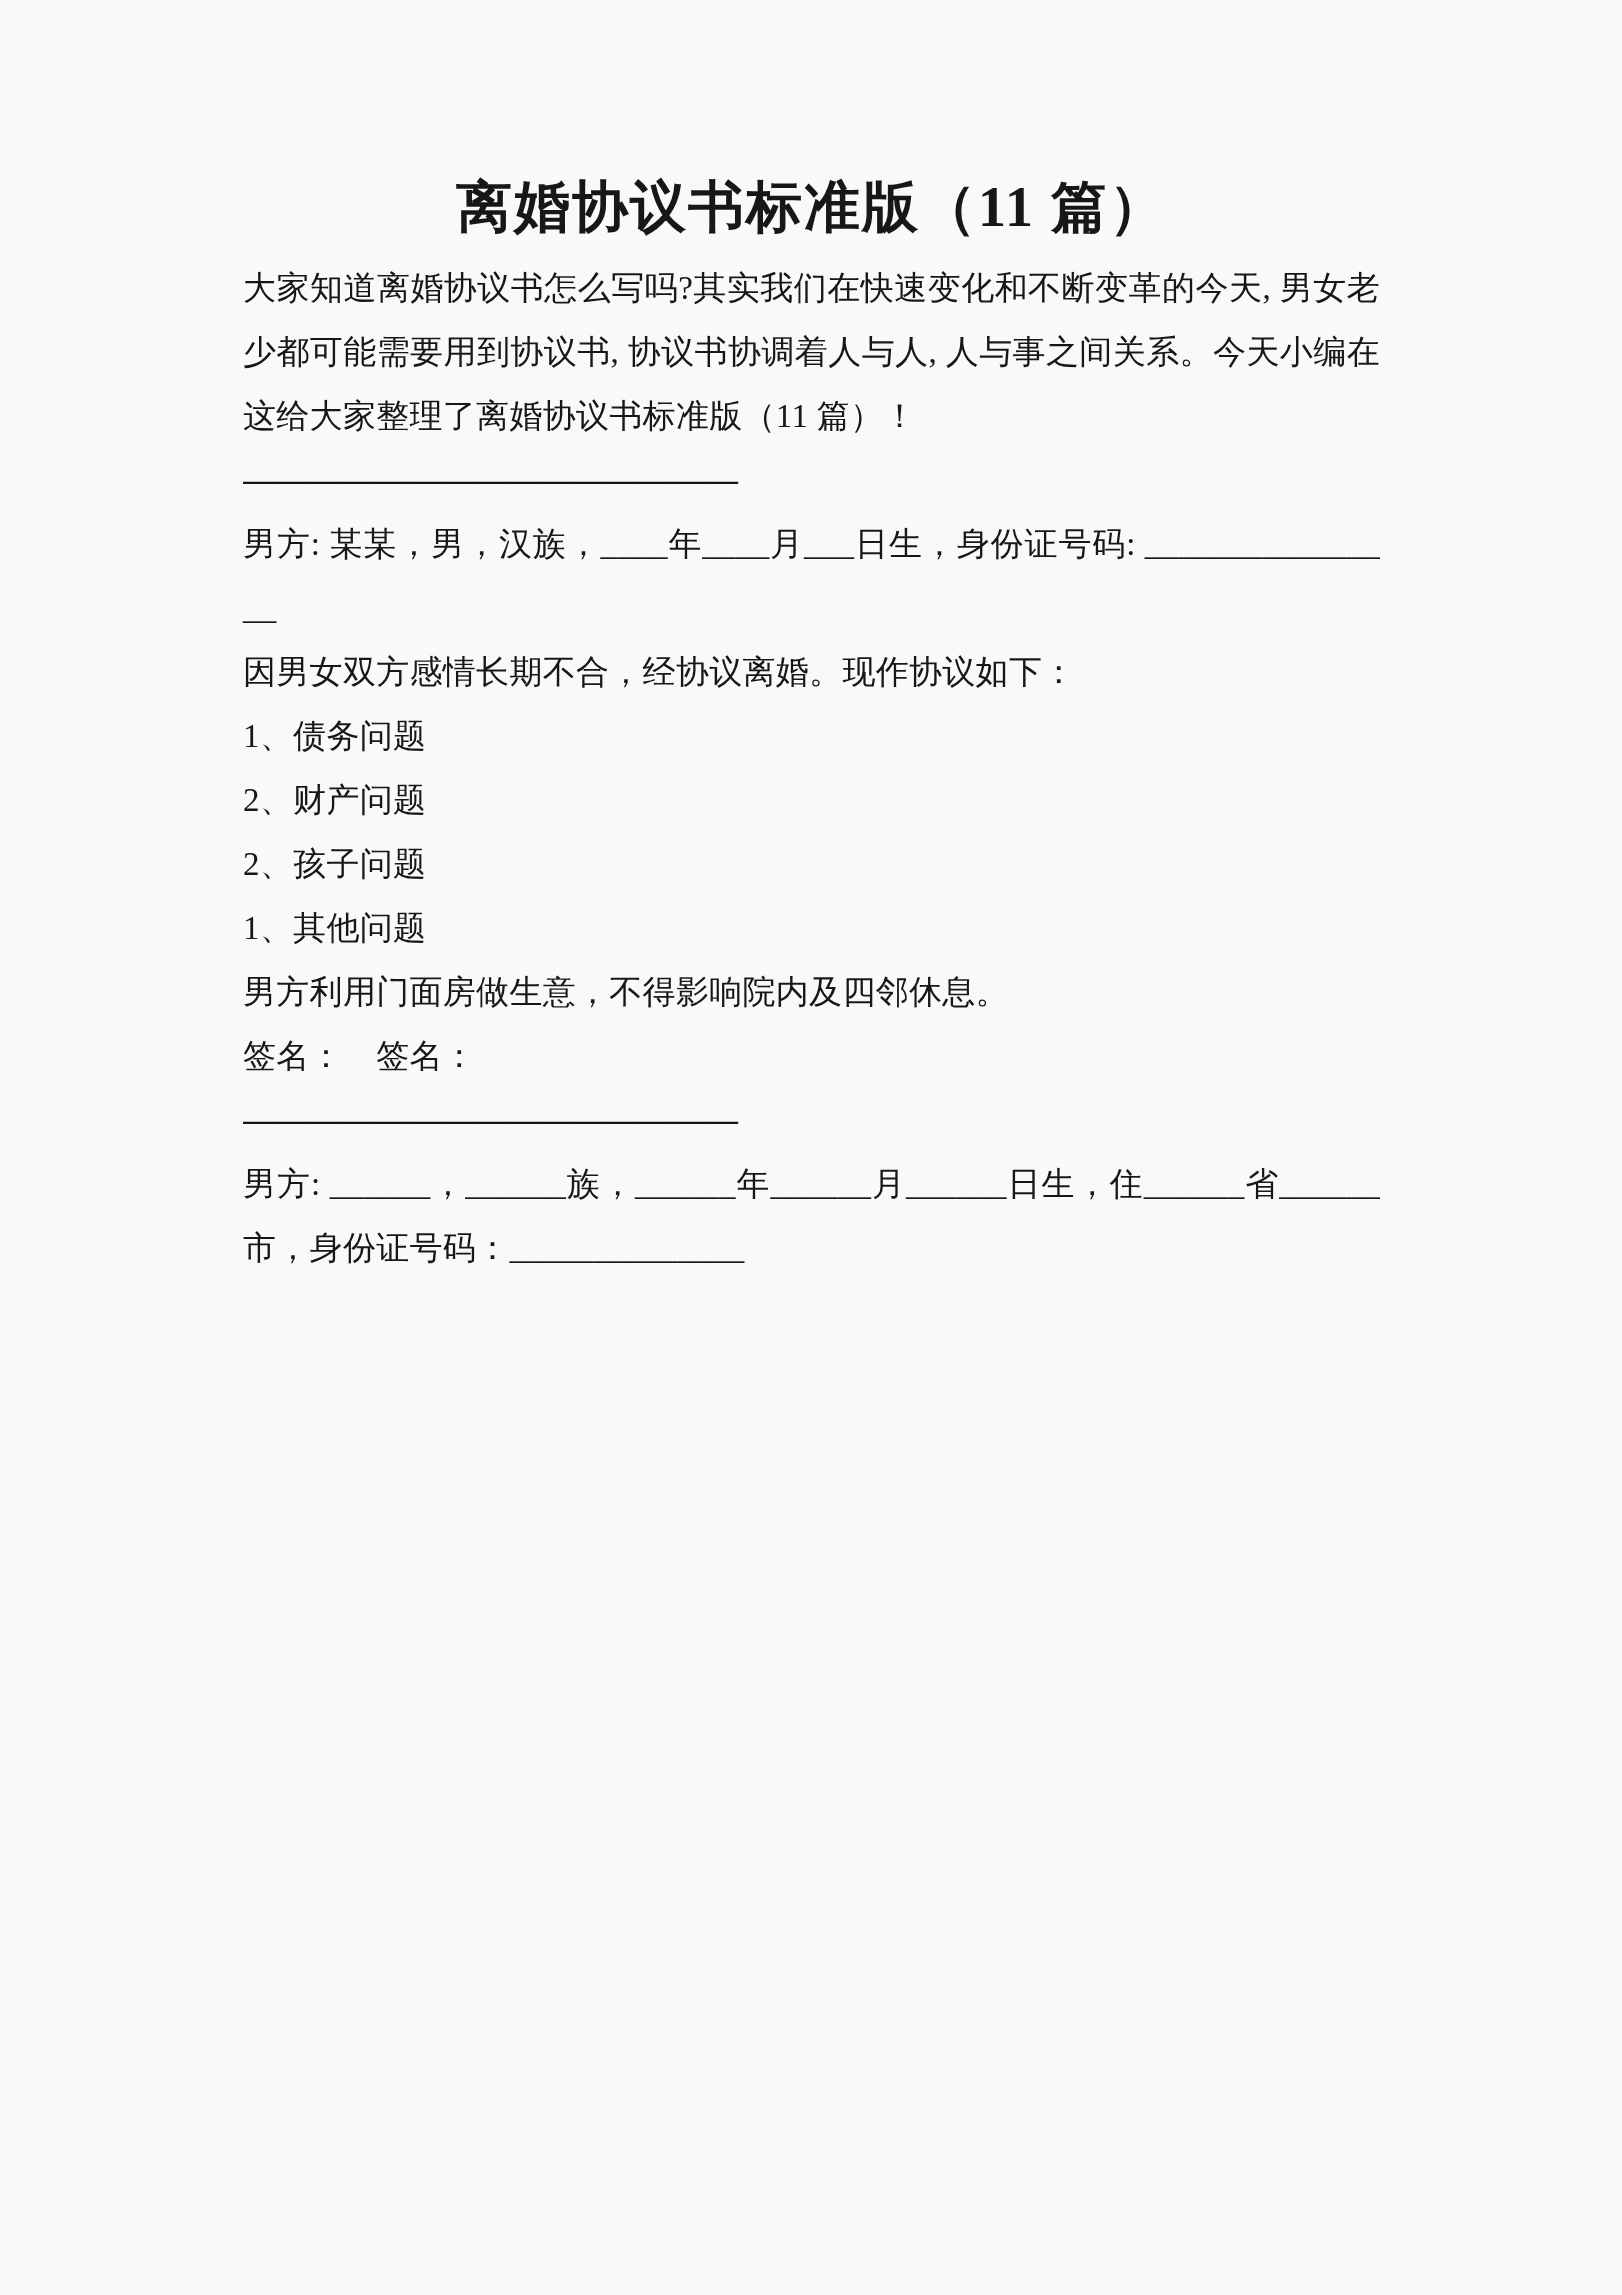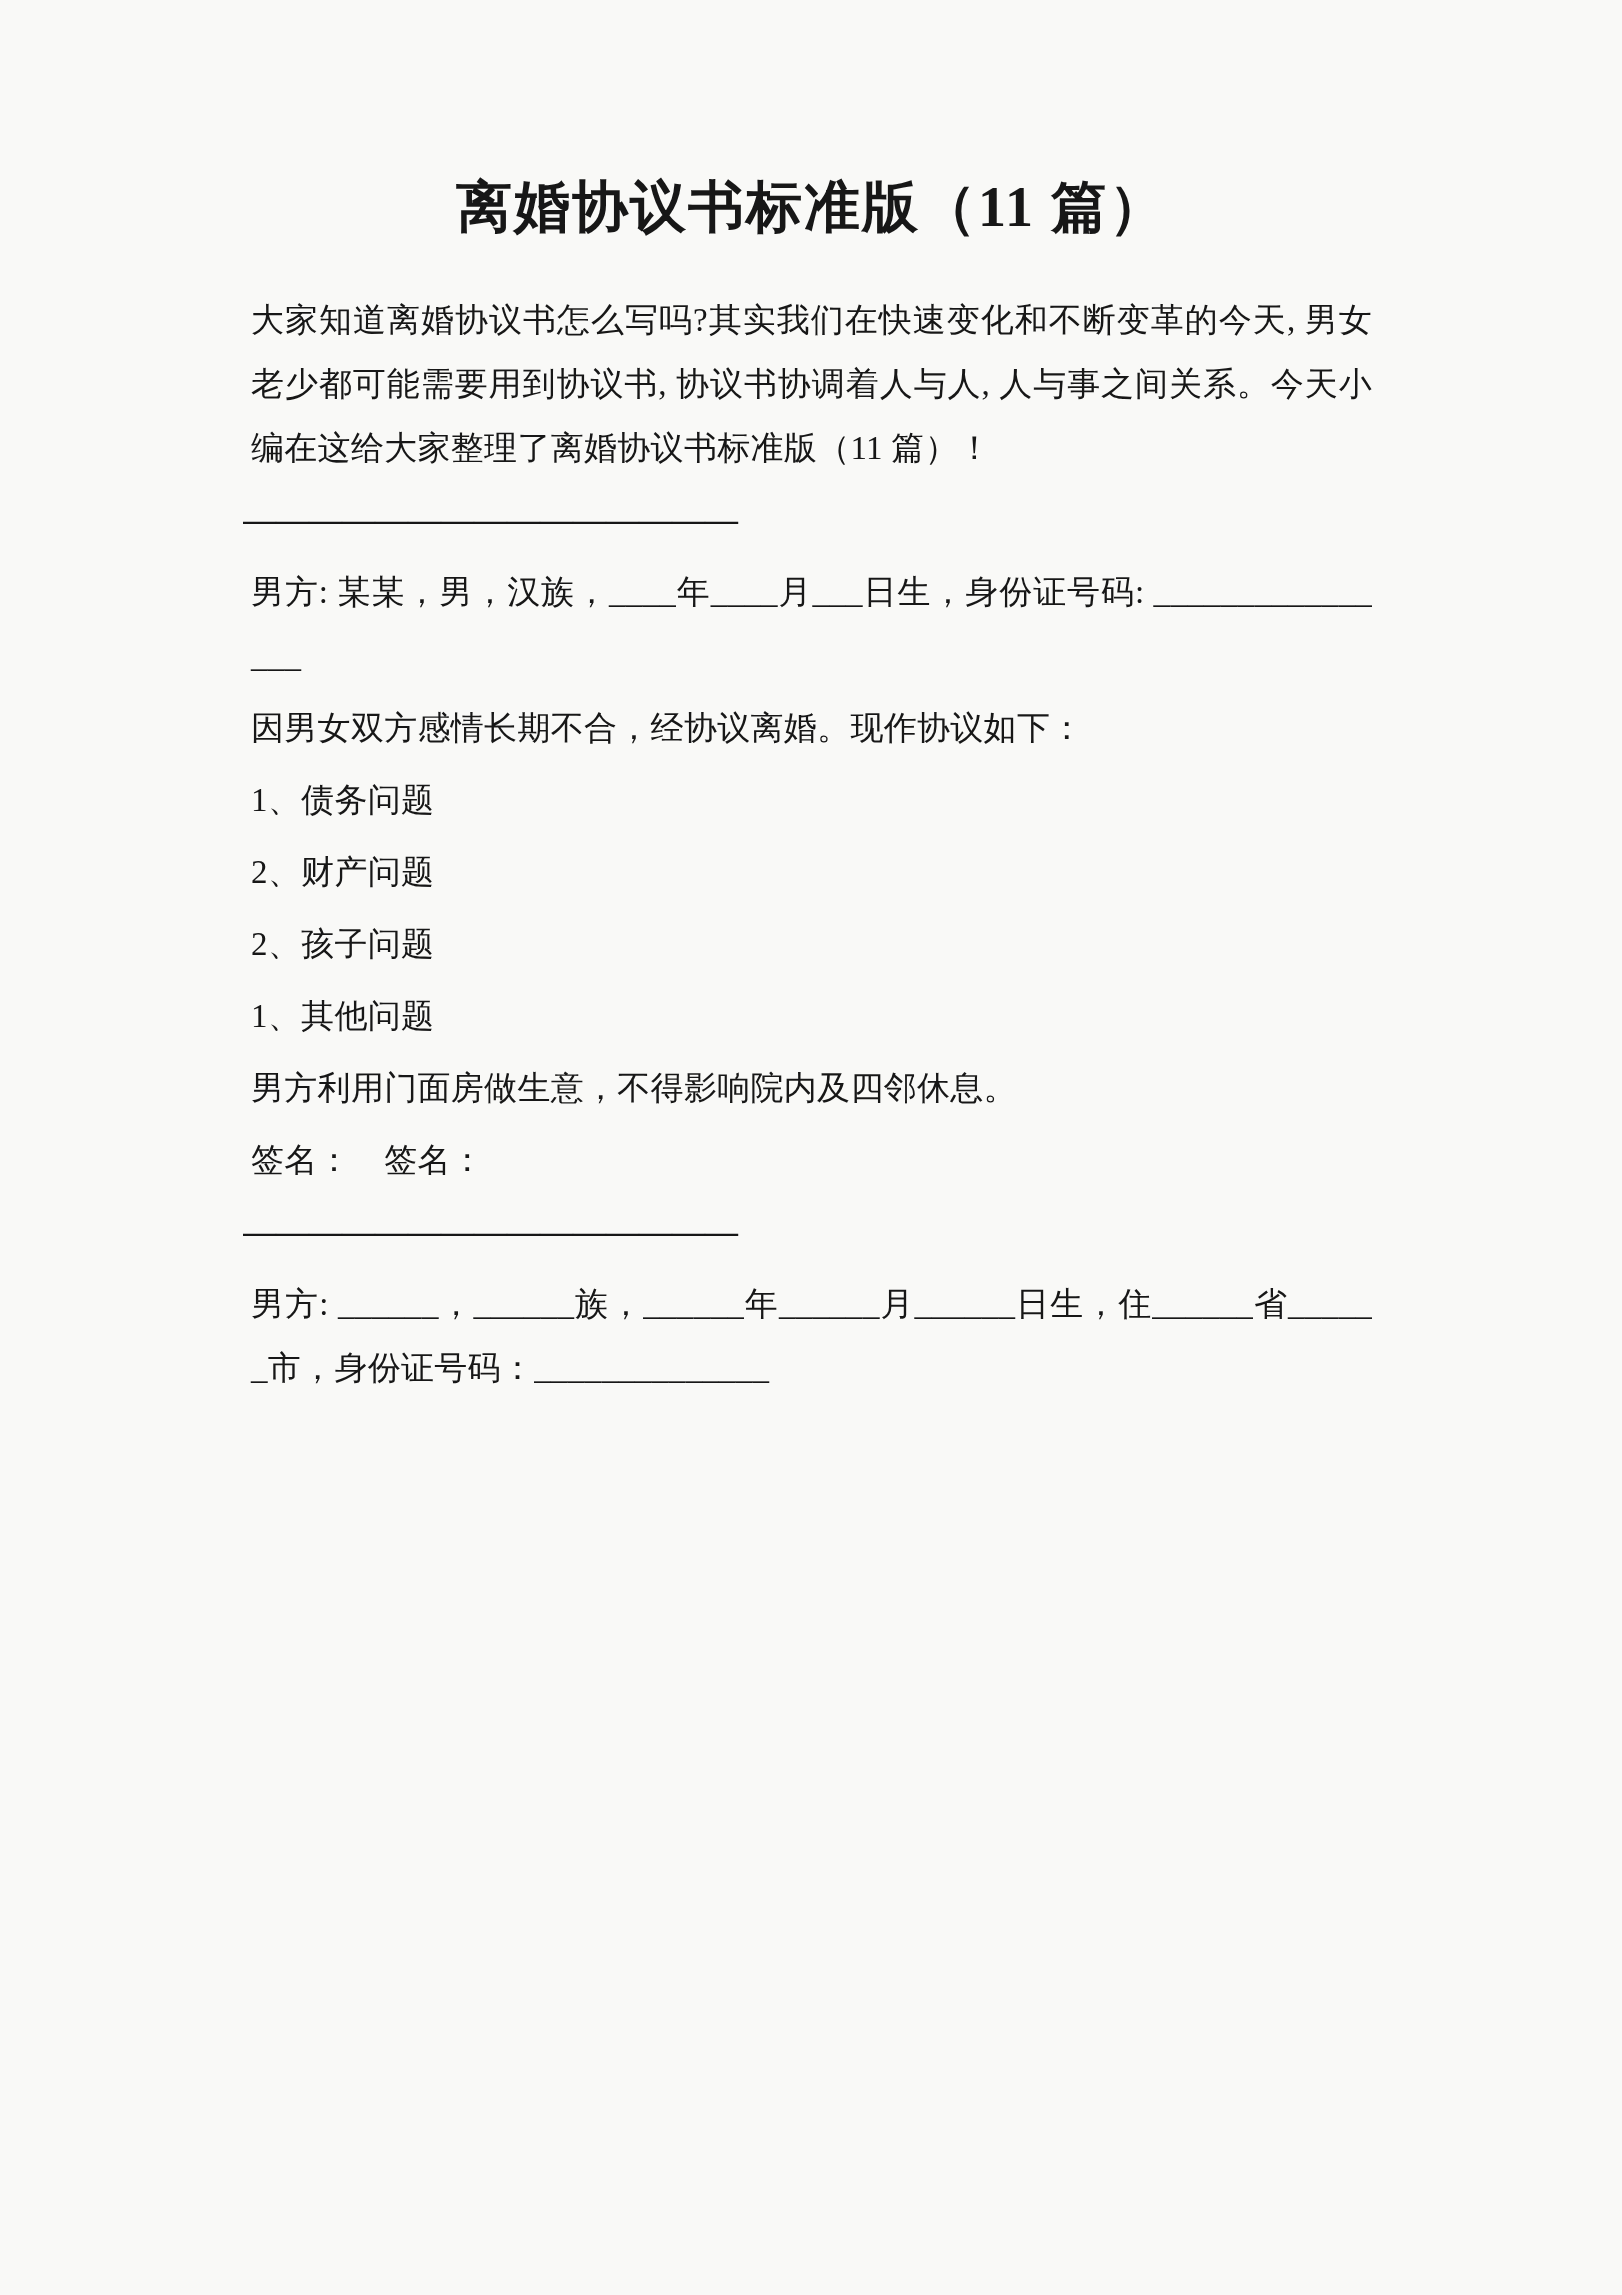--- a/index.html
+++ b/index.html
@@ -16,28 +16,28 @@
     color: #171717;
     font-family: "Liberation Serif", "DejaVu Serif", serif;
     padding: 171px 243px 0 243px;
     overflow: hidden;
   }
   .doc-title {
     font-size: 56px;
     font-weight: 700;
     line-height: 1.3;
     text-align: center;
-    margin: 0 0 44px 0;
+    margin: 0 0 12px 0;
     letter-spacing: 2px;
     white-space: nowrap;
   }
   .para {
     font-size: 33px;
     line-height: 64px;
-    margin: 8px;
+    margin: 0;
     text-align: justify;
     text-align-last: left;
     word-break: break-all;
     letter-spacing: 0.3px;
   }
   .divider {
     font-size: 33px;
     line-height: 64px;
     margin: 0;
     font-weight: 600;

